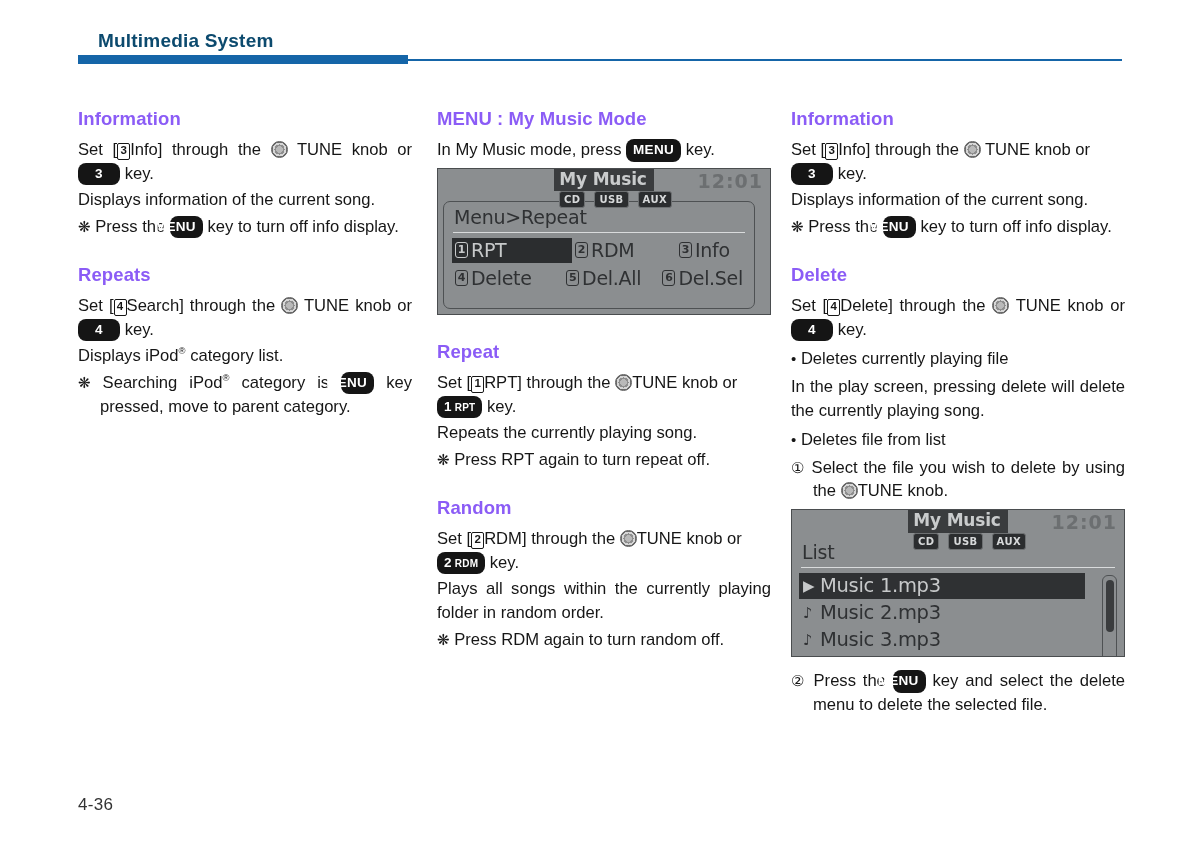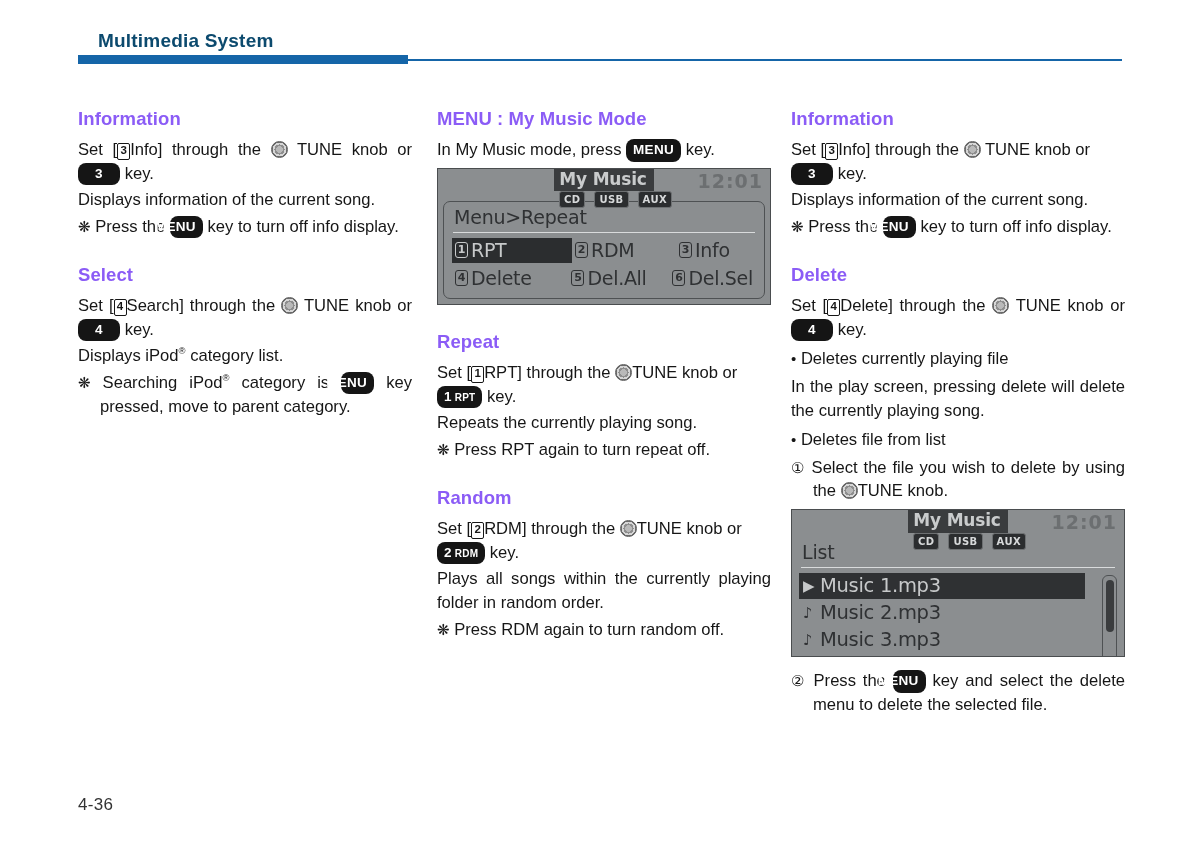--- a/index.html
+++ b/index.html
@@ -193,25 +193,25 @@
   .lcd-srcgroup { margin-left: 14px; display: flex; align-items: center; }
   .lcd-clock {
     position: absolute;
     right: 7px; top: 1px;
     color: #6c6f71;
     font-size: 19px;
     font-weight: bold;
     letter-spacing: 1px;
   }
   .lcd-panel {
-    margin: 2px 5px 5px 5px;
+    margin: 2px 15px 5px 5px;
     border: 1.5px solid #4e5153;
     border-radius: 7px;
     background: #8b8e90;
-    padding: 3px 0 4px 0;
+    padding: 3px 0 14px 0;
   }
   .lcd-breadcrumb {
     color: #2f3133;
     font-size: 19px;
     padding: 1px 0 2px 10px;
     letter-spacing: -0.2px;
   }
   .lcd-divider {
     height: 1.5px;
     background: #d9dbdc;
@@ -310,21 +310,21 @@
 <div class="column" id="column-left">
 
   <div class="section">
     <h2 class="section-heading">Information</h2>
     <p class="body-text"><span>Set [</span><span class="boxnum">3</span><span>Info] through the</span> <span class="knob"></span> <span>TUNE knob or</span> <span class="key key-num">3</span> <span>key.</span></p>
     <p class="body-text">Displays information of the current song.</p>
     <p class="note"><span class="sym">❋</span> <span>Press the</span> <span class="key key-menu">MENU</span> <span>key to turn off info display.</span></p>
   </div>
 
   <div class="section">
-    <h2 class="section-heading">Select</h2>
+    <h2 class="section-heading">Repeats</h2>
     <p class="body-text"><span>Set [</span><span class="boxnum">4</span><span>Search] through the</span> <span class="knob"></span> <span>TUNE knob or</span> <span class="key key-num">4</span> <span>key.</span></p>
     <p class="body-text nojustify"><span>Displays iPod</span><sup class="reg">®</sup><span> category list.</span></p>
     <p class="note"><span class="sym">❋</span> <span>Searching iPod</span><sup class="reg">®</sup><span> category is</span> <span class="key key-menu">MENU</span> <span>key pressed, move to parent category.</span></p>
   </div>
 
 </div>
 
 <div class="column" id="column-middle">
 
   <div class="section">

